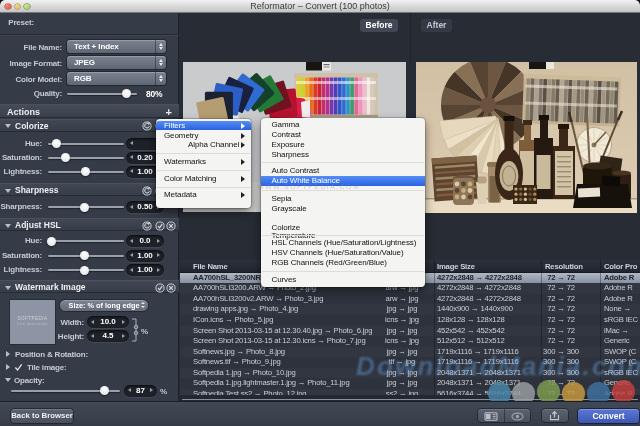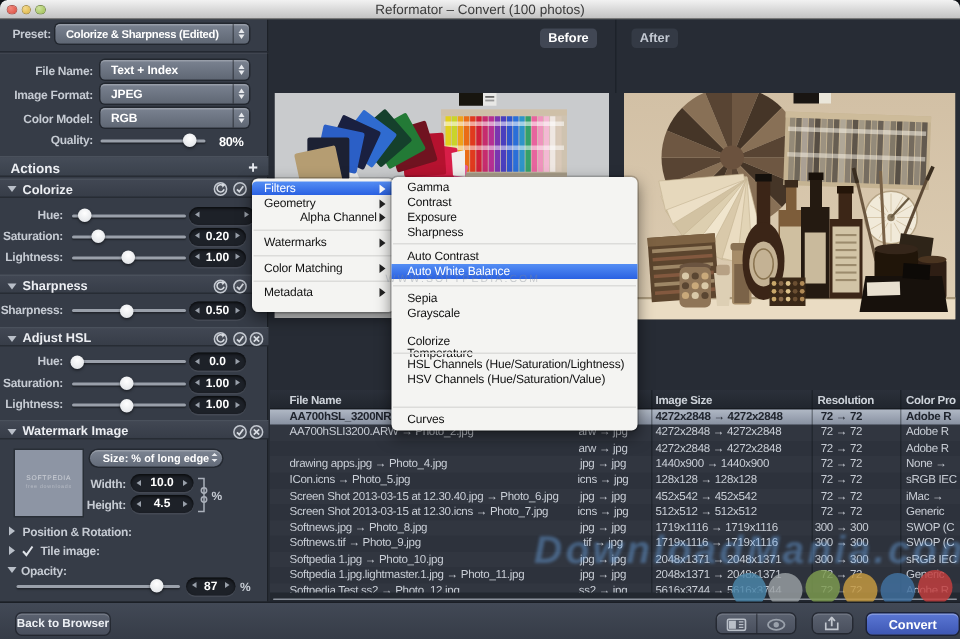--- a/index.html
+++ b/index.html
@@ -43,24 +43,20 @@
 .menu{position:absolute;z-index:30;background:#f4f4f2;border-radius:4px;box-shadow:0 0 0 1px rgba(0,0,0,.18),0 4px 10px rgba(0,0,0,.5);}
 .mi{position:absolute;left:0;right:0;font-size:8px;color:#111;line-height:9.6px;padding-left:11px;letter-spacing:-0.1px;white-space:nowrap;}
 .mi.hl{background:linear-gradient(#548ef4,#2a61e2);color:#fff;}
 .msep{position:absolute;left:1px;right:1px;height:1px;background:#dcdcda;}
 .marr{position:absolute;width:0;height:0;border-top:3px solid transparent;border-bottom:3px solid transparent;border-left:4.5px solid #222;}
 </style></head>
 <body>
 <div id="win">
  <div id="sb">
       <div class="lab" style="left:4px;width:30px;top:4.5px;">Preset:</div>
-<div class="drop" style="left:37px;top:3px;width:129px;font-size:7.5px;letter-spacing:-0.2px;">Colorize &amp; Sharpness (Edited)<span class="st">
-          <i class="u"></i>
-          <i class="d"></i>
-        </span></div>
 <div class="hr" style="top:20.5px;"></div>
 <div class="lab" style="left:2px;width:60px;top:29.5px;">File Name:</div>
 <div class="drop" style="left:67px;top:27px;width:99px;">Text + Index<span class="st">
           <i class="u"></i>
           <i class="d"></i>
         </span></div>
 <div class="lab" style="left:2px;width:60px;top:45.5px;">Image Format:</div>
 <div class="drop" style="left:67px;top:43px;width:99px;">JPEG<span class="st">
           <i class="u"></i>
           <i class="d"></i>
@@ -414,20 +410,21 @@
         <span class="cell" style="left:424px;color:#1e232c;font-weight:bold;">Adobe R</span>
       </div>
 <div class="row alt" style="top:23.35px;">
         <span class="cell" style="left:13px;">AA700hSLI3200.ARW → Photo_2.jpg</span>
         <span class="cell" style="left:191px;width:62px;text-align:center;">arw → jpg</span>
         <span class="cell" style="left:257px;">4272x2848 → 4272x2848</span>
         <span class="cell" style="left:352px;width:58px;text-align:center;">72 → 72</span>
         <span class="cell" style="left:424px;">Adobe R</span>
       </div>
 <div class="row" style="top:33.90px;">
+        <span class="cell" style="left:13px;">AA700hSLI3200v2.ARW → Photo_3.jpg</span>
         <span class="cell" style="left:191px;width:62px;text-align:center;">arw → jpg</span>
         <span class="cell" style="left:257px;">4272x2848 → 4272x2848</span>
         <span class="cell" style="left:352px;width:58px;text-align:center;">72 → 72</span>
         <span class="cell" style="left:424px;">Adobe R</span>
       </div>
 <div class="row alt" style="top:44.45px;">
         <span class="cell" style="left:13px;">drawing apps.jpg → Photo_4.jpg</span>
         <span class="cell" style="left:191px;width:62px;text-align:center;">jpg → jpg</span>
         <span class="cell" style="left:257px;">1440x900 → 1440x900</span>
         <span class="cell" style="left:352px;width:58px;text-align:center;">72 → 72</span>
@@ -494,21 +491,21 @@
 <div style="position:absolute;left:420px;top:0;width:1px;height:141px;background:rgba(10,13,18,.35);"></div>
 <div style="position:absolute;left:0;top:135px;width:460px;height:6px;background:#232830;"></div>
 <div style="position:absolute;left:2px;top:138.6px;width:456px;height:1.6px;border-radius:1px;background:#8b919b;"></div>
     </div>
  <div id="tb">
    <span class="t">Reformator – Convert (100 photos)</span>
    <span class="tl" style="left:5px;background:radial-gradient(circle at 35% 30%,#f0887c,#dd4c3e);box-shadow:0 0 0 0.5px #9f3127;"></span>
    <span class="tl" style="left:14.5px;background:radial-gradient(circle at 35% 30%,#f4d98c,#ddb43f);box-shadow:0 0 0 0.5px #9a7a20;"></span>
    <span class="tl" style="left:24px;background:radial-gradient(circle at 35% 30%,#cfe2a0,#9cbf4e);box-shadow:0 0 0 0.5px #5f7a26;"></span>
  </div>
- <div class="menu" id="menu1" style="left:168px;top:118.5px;width:94.5px;height:89px;">
+ <div class="menu" id="menu1" style="left:156px;top:118.5px;width:94.5px;height:89px;">
       <div class="mi hl" style="top:2.2px;height:9.6px;border-radius:3px 3px 0 0;padding-left:8px;">Filters<span class="marr" style="right:6px;top:2px;position:absolute;border-left-color:#fff;"></span></div>
 <div class="mi" style="top:12.5px;height:9.6px;padding-left:8px;">Geometry<span class="marr" style="right:6px;top:2px;position:absolute;"></span></div>
 <div class="mi" style="top:21.8px;height:9.6px;padding-left:8px;margin-left:24px;">Alpha Channel<span class="marr" style="right:6px;top:2px;position:absolute;"></span></div>
 <div class="mi" style="top:38.8px;height:9.6px;padding-left:8px;">Watermarks<span class="marr" style="right:6px;top:2px;position:absolute;"></span></div>
 <div class="mi" style="top:55px;height:9.6px;padding-left:8px;">Color Matching<span class="marr" style="right:6px;top:2px;position:absolute;"></span></div>
 <div class="mi" style="top:71px;height:9.6px;padding-left:8px;">Metadata<span class="marr" style="right:6px;top:2px;position:absolute;"></span></div>
 <div class="msep" style="top:34px;"></div>
 <div class="msep" style="top:51.5px;"></div>
 <div class="msep" style="top:68px;"></div>
     </div>
@@ -518,20 +515,21 @@
 <div class="mi" style="top:22.5px;height:9.8px;">Exposure</div>
 <div class="mi" style="top:32.2px;height:9.8px;">Sharpness</div>
 <div class="mi" style="top:48.2px;height:9.8px;">Auto Contrast</div>
 <div class="mi hl" style="top:58.5px;height:9.8px;">Auto White Balance</div>
 <div class="mi" style="top:76.3px;height:9.8px;">Sepia</div>
 <div class="mi" style="top:86.1px;height:9.8px;">Grayscale</div>
 <div class="mi" style="top:113px;height:9.8px;">Temperature</div>
 <div class="mi" style="top:105.7px;height:9.8px;">Colorize</div>
 <div class="mi" style="top:120.9px;height:9.8px;">HSL Channels (Hue/Saturation/Lightness)</div>
 <div class="mi" style="top:130.7px;height:9.8px;">HSV Channels (Hue/Saturation/Value)</div>
+<div class="mi" style="top:140.5px;height:9.8px;">RGB Channels (Red/Green/Blue)</div>
 <div class="mi" style="top:157.5px;height:9.8px;">Curves</div>
 <div class="msep" style="top:44.5px;"></div>
 <div class="msep" style="top:72px;"></div>
 <div class="msep" style="top:117.5px;"></div>
 <div class="msep" style="top:153.5px;"></div>
     </div>
  <div id="wmtext" style="position:absolute;left:356px;top:351px;width:290px;font-size:26px;font-style:italic;font-weight:bold;color:rgba(110,172,240,.4);filter:blur(1px);letter-spacing:2.2px;z-index:40;white-space:nowrap;">DownloadMania.com</div>
  <div id="wmwww" style="position:absolute;left:257px;top:183px;font-size:7px;letter-spacing:1.4px;color:rgba(130,138,148,.4);z-index:41;">WWW.SOFTPEDIA.COM</div>
  <div style="position:absolute;left:487.5px;top:382.0px;width:23px;height:23px;border-radius:50%;background:#4a86a9;opacity:.84;z-index:40;"></div>
 <div style="position:absolute;left:512.0px;top:382.0px;width:23px;height:23px;border-radius:50%;background:#9aa0a4;opacity:.82;z-index:40;"></div>

